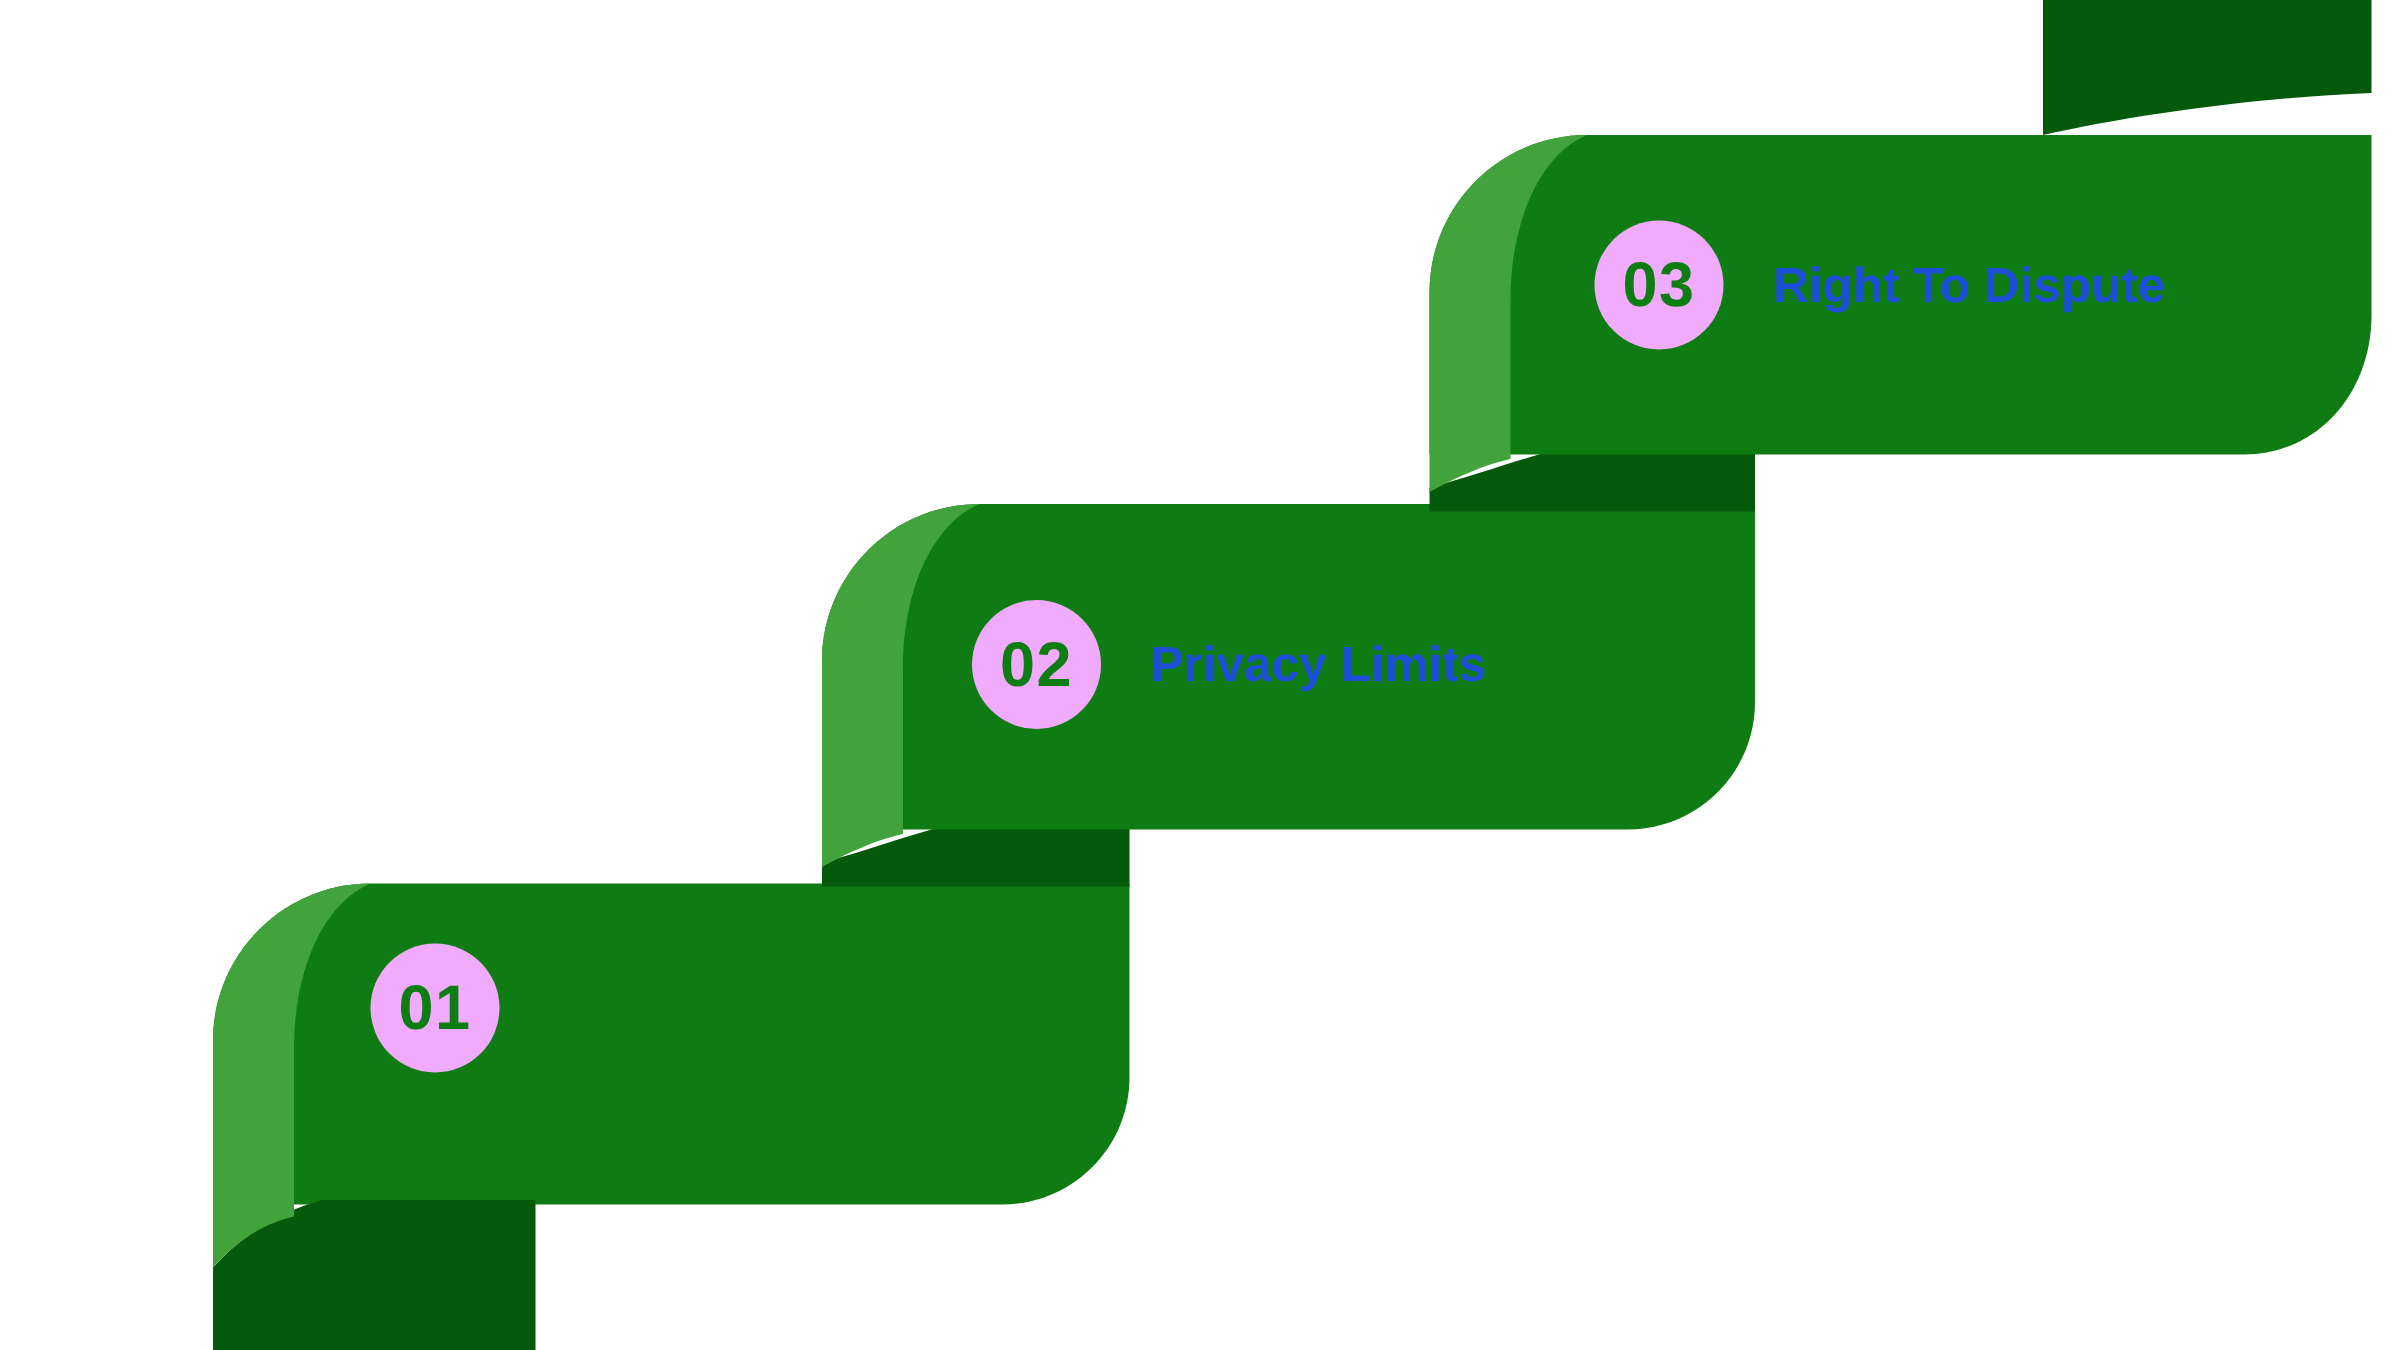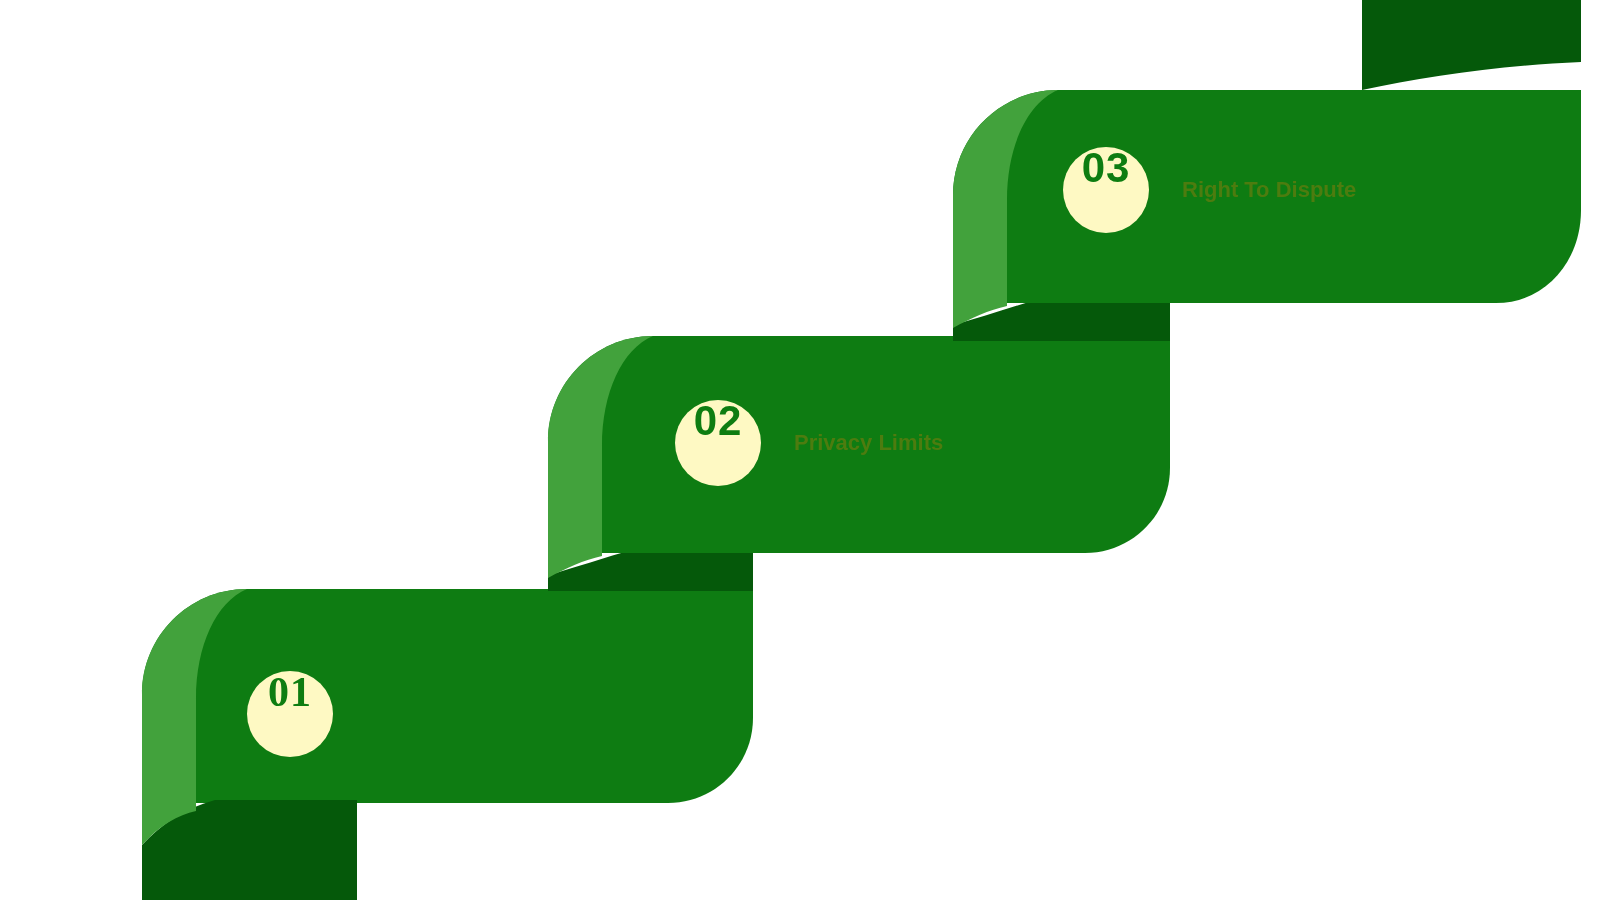--- a/index.html
+++ b/index.html
@@ -23,44 +23,44 @@
     top: 0;
     width: 1600px;
     height: 900px;
     display: block;
   }
   .step {
     position: absolute;
     display: flex;
     align-items: center;
   }
-  .step1 { left: 247px; top: 671px; font-family: Liberation Serif, serif; }
-  .step2 { left: 675px; top: 400px; }
+  .step1 { left: 247px; top: 629px; }
+  .step2 { left: 648px; top: 400px; }
   .step3 { left: 1063px; top: 147px; }
   .badge {
     width: 86px;
     height: 86px;
     border-radius: 50%;
-    background: #fef9c3;
+    background: #f0abfc;
     display: flex;
-    align-items: flex-start;
+    align-items: center;
     justify-content: center;
     flex: 0 0 auto;
   }
   .badge span {
     color: #0e7d11;
     font-size: 42px;
     font-weight: 700;
     letter-spacing: 1px;
     line-height: 1;
   }
   .label {
     margin-left: 33px;
-    color: #4d7c0f;
-    font-size: 22px;
+    color: #1d4ed8;
+    font-size: 33px;
     font-weight: 700;
     line-height: 38px;
     letter-spacing: 0px;
     white-space: nowrap;
     text-align: right;
   }
 </style>
 </head>
 <body>
 

